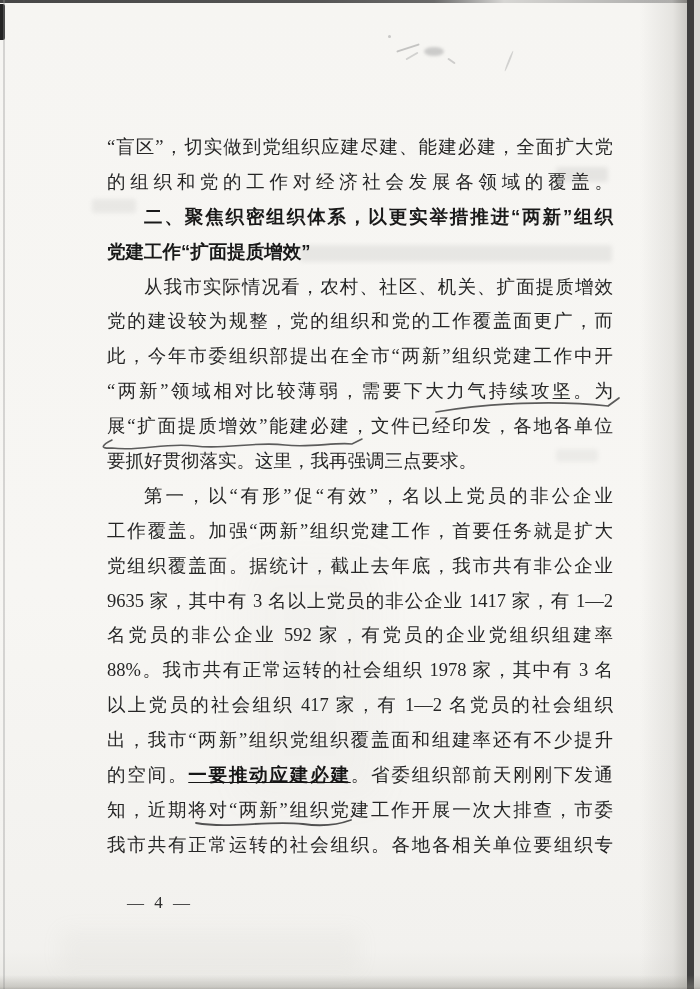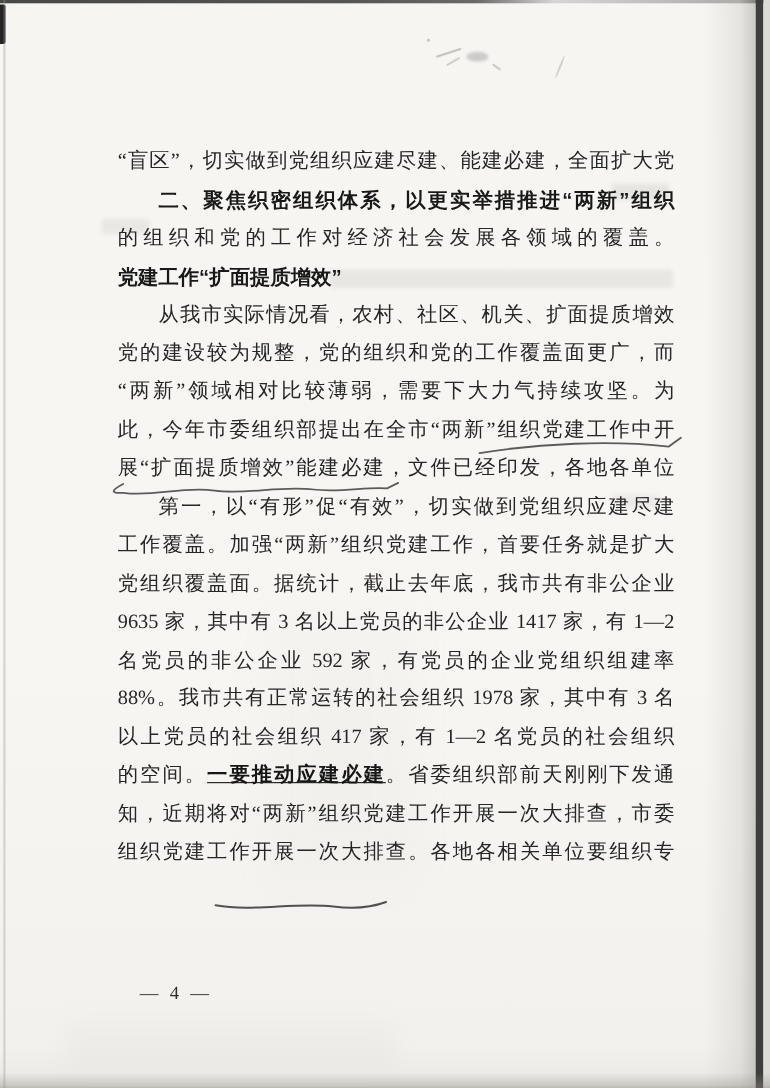--- a/index.html
+++ b/index.html
@@ -68,38 +68,40 @@
 
   <div class="pencil p1"></div>
   <div class="pencil p2"></div>
   <div class="pencil p3"></div>
   <div class="pencil p4"></div>
   <div class="pencil p5"></div>
   <div class="pencil p6"></div>
 
   <div class="textblock">
       <div class="line"><span>“盲区”，切实做到党组织应建尽建、能建必建，全面扩大党</span></div>
+      <div class="line"><span>的组织和党的工作对经济社会发展各领域的覆盖。</span></div>
       <div class="line indent hei"><span>二、聚焦织密组织体系，以更实举措推进“两新”组织</span></div>
-      <div class="line"><span>的组织和党的工作对经济社会发展各领域的覆盖。</span></div>
       <div class="line hei short"><span>党建工作“扩面提质增效”</span></div>
       <div class="line indent"><span>从我市实际情况看，农村、社区、机关、扩面提质增效</span></div>
       <div class="line"><span>党的建设较为规整，党的组织和党的工作覆盖面更广，而</span></div>
+      <div class="line"><span>此，今年市委组织部提出在全市“两新”</span><span>组织党建工作中开</span></div>
       <div class="line"><span>“两新”领域相对比较薄弱，需要下大力气持续攻坚。为</span></div>
-      <div class="line"><span>此，今年市委组织部提出在全市“两新”</span><span>组织党建工作中开</span></div>
       <div class="line"><span>展“扩面提质增效”能建必建</span><span>，文件已经印发，各地各单位</span></div>
-      <div class="line indent"><span>第一，以“有形”促“有效”，切实做到党组织应建尽建</span></div>
+      <div class="line short"><span>要抓好贯彻落实。这里，我再强调三点要求。</span></div>
+      <div class="line indent"><span>第一，以“有形”促“有效”，名以上党员的非公企业</span></div>
       <div class="line"><span>工作覆盖。加强“两新”组织党建工作，首要任务就是扩大</span></div>
       <div class="line"><span>党组织覆盖面。据统计，截止去年底，我市共有非公企业</span></div>
       <div class="line"><span>9635 家，其中有 3 名以上党员的非公企业 1417 家，有 1—2</span></div>
       <div class="line"><span>名党员的非公企业 592 家，有党员的企业党组织组建率</span></div>
       <div class="line"><span>88%。我市共有正常运转的社会组织 1978 家，其中有 3 名</span></div>
       <div class="line"><span>以上党员的社会组织 417 家，有 1—2 名党员的社会组织</span></div>
+      <div class="line"><span>出，我市“两新”组织党组织覆盖面和组建率还有不少提升</span></div>
       <div class="line"><span>的空间。</span><span class="b">一要推动应建必建</span><span>。省委组织部前天刚刚下发通</span></div>
       <div class="line"><span>知，近期将对“两新”组织党建工作开展一次大排查，市委</span></div>
-      <div class="line"><span>组织党建工作开展一次大排查。各地各相关单位要组织专</span></div>
+      <div class="line"><span>我市共有正常运转的社会组织。各地各相关单位要组织专</span></div>
     </div>
 
   <div class="page-number">— 4 —</div>
 
   <svg class="pen-overlay" viewBox="0 0 700 989">
     <path d="M436 412 C 490 403, 555 400, 608 406 L 619 398" fill="none" stroke="#3f3f3f" stroke-width="1.7" stroke-linecap="round" opacity="0.85"></path>
     <path d="M112 440 C 102 445, 99 449, 112 448 C 140 452, 165 442, 195 446 C 225 450, 255 441, 285 445 C 310 448, 335 442, 352 444 L 362 439" fill="none" stroke="#3f3f3f" stroke-width="1.6" stroke-linecap="round" opacity="0.85"></path>
     <path d="M196 823 C 230 829, 268 820, 303 824 C 324 827, 340 824, 351 820" fill="none" stroke="#3f3f3f" stroke-width="1.8" stroke-linecap="round" opacity="0.9"></path>
   </svg>
 

